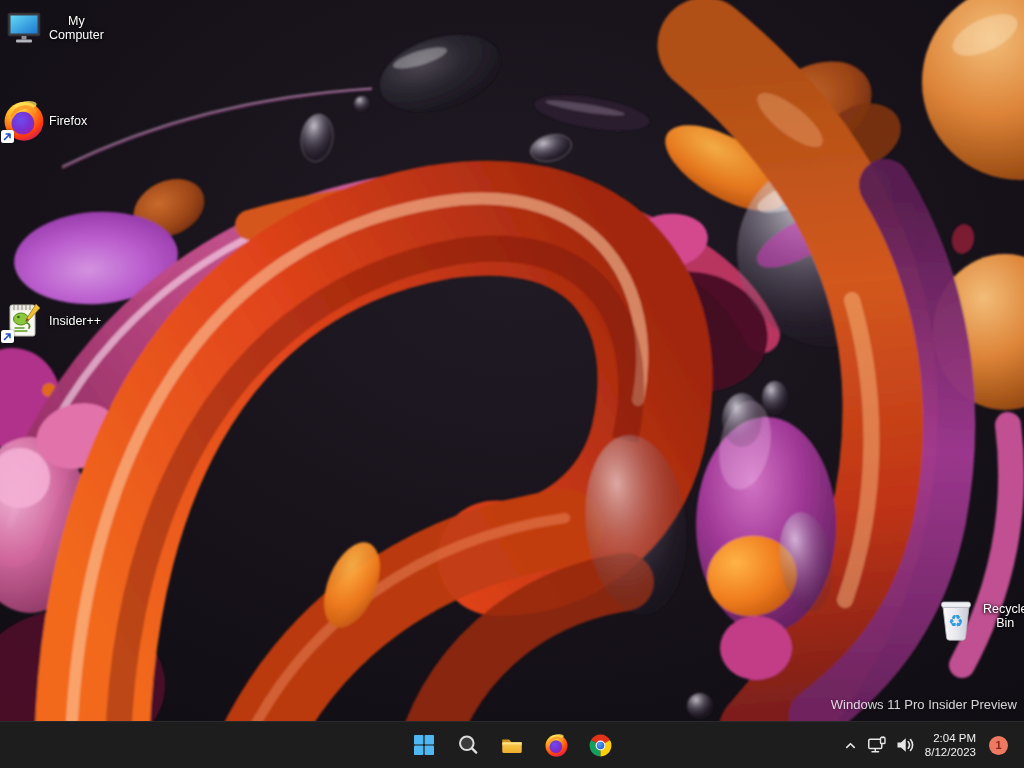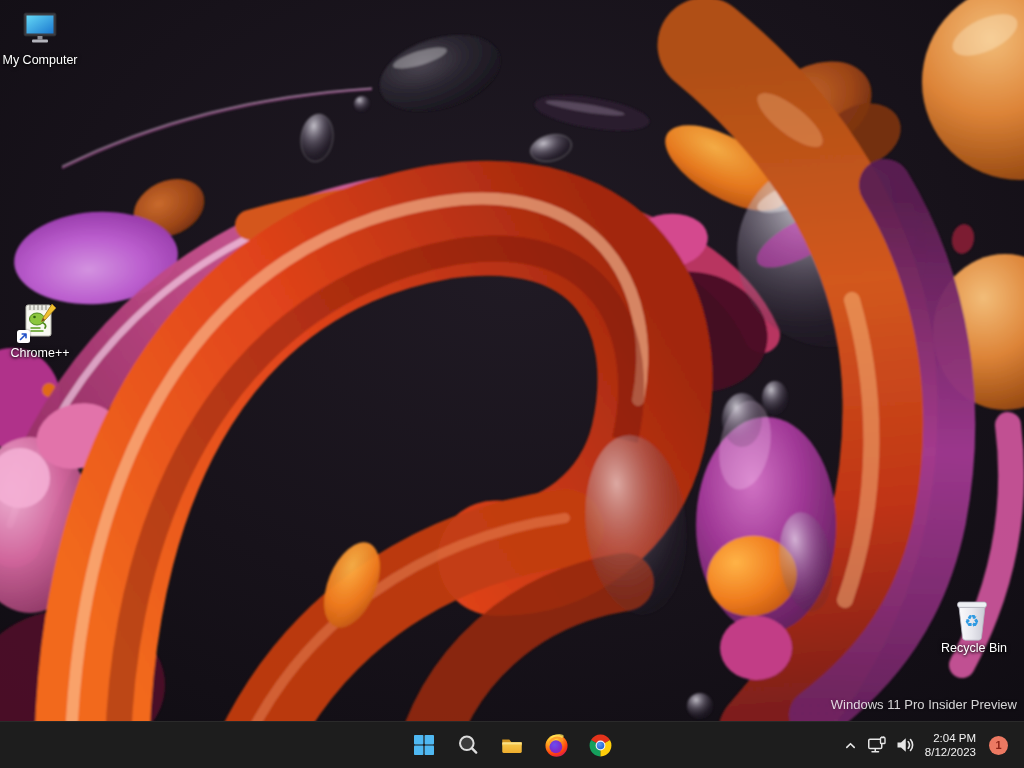--- a/index.html
+++ b/index.html
@@ -1,21 +1,21 @@
 <!DOCTYPE html>
 <html><head>
 <meta charset="utf-8">
 <style>
   html,body{margin:0;padding:0;background:#000;}
   .stage{position:relative;width:1024px;height:768px;overflow:hidden;
          font-family:"Liberation Sans",sans-serif;user-select:none;}
   .wallpaper{position:absolute;left:0;top:0;width:1024px;height:768px;display:block;}
 
   
-  .dicon{position:absolute;width:76px;display:flex;flex-direction:column;
+  .dicon{position:absolute;width:76px;display:flex;
          align-items:center;gap:3px;cursor:pointer;}
   .dicon .ico{position:relative;width:44px;height:44px;flex:0 0 auto;}
   .dicon .ico svg{display:block;}
   .dicon .lbl{font-size:12.5px;line-height:14px;color:#fff;text-align:center;
               text-shadow:0 1px 3px rgba(0,0,0,.95),0 0 4px rgba(0,0,0,.7);}
   .shortcut{position:absolute;left:-1px;bottom:0;width:13px;height:13px;background:#fff;
             border-radius:2.5px;box-shadow:0 0 2px rgba(0,0,0,.55);
             display:flex;align-items:center;justify-content:center;}
 
   
@@ -242,20 +242,36 @@
       <svg viewBox="0 0 44 44" width="44" height="44">
         <rect x="6" y="7" width="32" height="23" rx="1.5" fill="#3c3c42" stroke="#26262b" stroke-width="1"></rect>
         <rect x="8.5" y="9.5" width="27" height="18" fill="url(#icScreen)"></rect>
         <rect x="19.5" y="30" width="5" height="3.5" fill="#8e8e96"></rect>
         <rect x="14" y="33.5" width="16" height="3" rx="1" fill="#b4b4bc"></rect>
       </svg>
     </span>
     <span class="lbl">My Computer</span>
   </div>
 
+  <div class="dicon" style="left:2px;top:99px">
+    <span class="ico">
+      <svg viewBox="0 0 24 24" width="44" height="44">
+        <circle cx="12" cy="12.2" r="10.6" fill="url(#icFfBody)"></circle>
+        <ellipse cx="13" cy="3.6" rx="6" ry="2.4" transform="rotate(-8 13 3.6)" fill="rgba(255,230,90,.75)"></ellipse>
+        <circle cx="11.4" cy="13.2" r="6.2" fill="url(#icFfCore)"></circle>
+        <path d="M 5.6,9.2 A 7.6,7.6 0 0 1 17.6,6.4" stroke="rgba(255,150,40,.85)" stroke-width="2.2" fill="none" stroke-linecap="round"></path>
+      </svg>
+      <span class="shortcut">
+        <svg viewBox="0 0 13 13" width="13" height="13">
+          <path d="M3.5,9.5 L9,4 M9,4 H5.2 M9,4 V7.8" stroke="#2050c8" stroke-width="1.6" fill="none" stroke-linecap="round" stroke-linejoin="round"></path>
+        </svg>
+      </span>
+    </span>
+    <span class="lbl">Firefox</span>
+  </div>
 
 
   <div class="dicon" style="left:2px;top:299px">
     <span class="ico">
       <svg viewBox="0 0 44 44" width="44" height="44">
         <rect x="8" y="6" width="25" height="31" rx="2" fill="#f8f8f2" stroke="#b8b8ae" stroke-width="1"></rect>
         <rect x="9.5" y="7.5" width="22" height="4" fill="#e8e8e0"></rect>
         <g stroke="#8a8a82" stroke-width="1">
           <line x1="12" y1="6" x2="12" y2="11"></line>
             <line x1="16" y1="6" x2="16" y2="11"></line>
@@ -269,21 +285,21 @@
         <path d="M13,29 h9 M13,32 h12" stroke="#5a9c1e" stroke-width="1.4" stroke-linecap="round"></path>
         <polygon points="34,5 38,9 27,21 23.5,22.5 25,19" fill="#f0c030" stroke="#a07818" stroke-width="0.8"></polygon>
         <polygon points="23.5,22.5 25,19 27,21" fill="#6b4a22"></polygon>
       </svg>
       <span class="shortcut">
         <svg viewBox="0 0 13 13" width="13" height="13">
           <path d="M3.5,9.5 L9,4 M9,4 H5.2 M9,4 V7.8" stroke="#2050c8" stroke-width="1.6" fill="none" stroke-linecap="round" stroke-linejoin="round"></path>
         </svg>
       </span>
     </span>
-    <span class="lbl">Chrome++</span>
+    <span class="lbl">Insider++</span>
   </div>
 
   <div class="dicon" style="left:936px;top:594px">
     <span class="ico">
       <svg viewBox="0 0 40 48" width="40" height="48">
         <path d="M7,13 L10.5,43.5 a3,3 0 0 0 3,2.7 h13 a3,3 0 0 0 3,-2.7 L33,13 Z" fill="url(#icBin)" stroke="#b2b2be" stroke-width="0.8"></path>
         <rect x="5.5" y="8" width="29" height="5.4" rx="2.2" fill="#eef0f4" stroke="#acacb8" stroke-width="0.8"></rect>
         <text x="20" y="33" text-anchor="middle" font-family="DejaVu Sans" font-size="17" fill="#2e9ae2">♻</text>
       </svg>
     </span>

